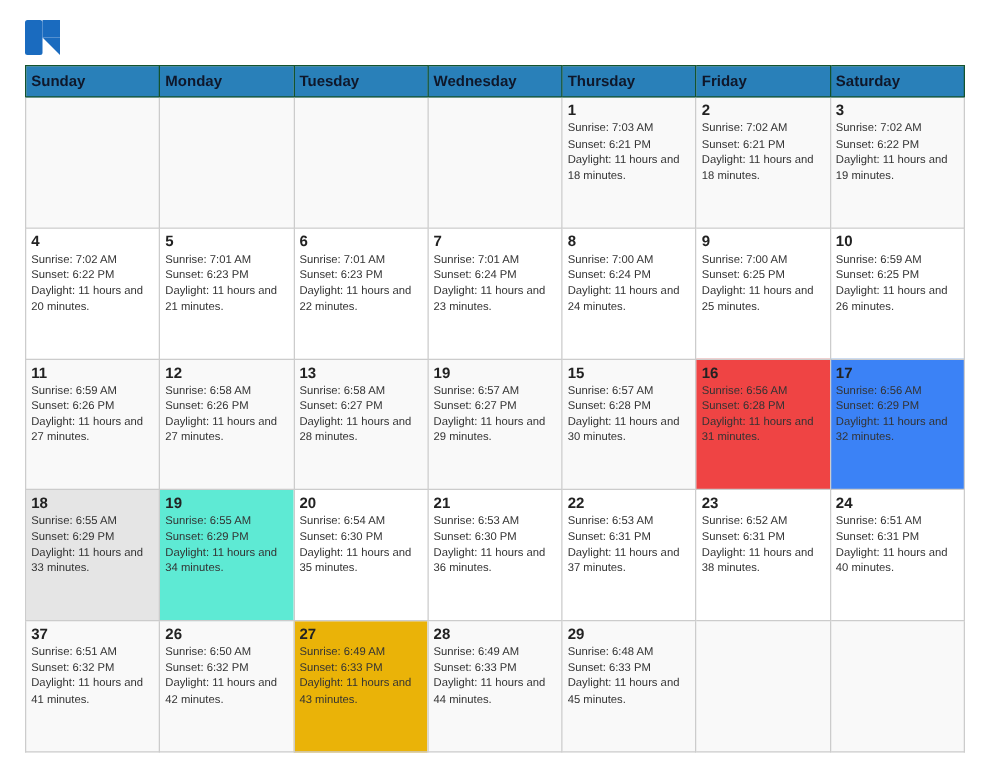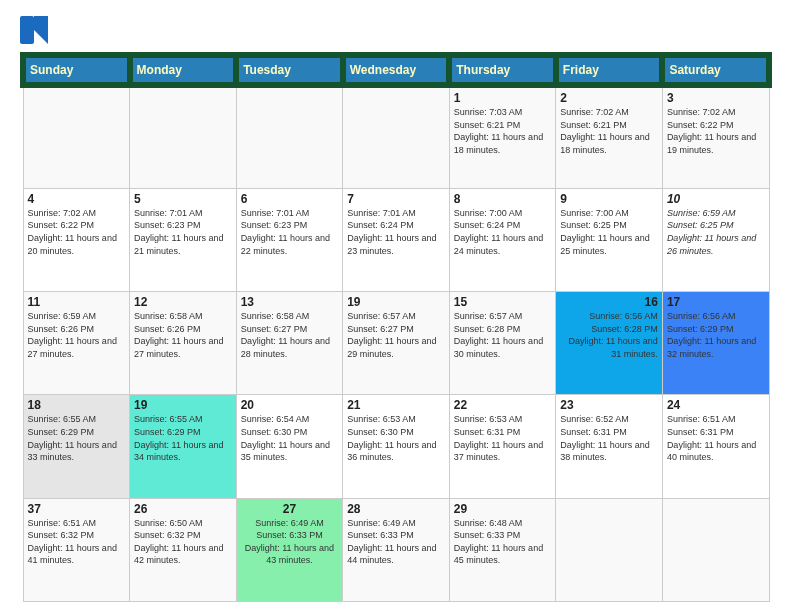--- a/index.html
+++ b/index.html
@@ -61,26 +61,26 @@
       color: #444;
     }
     .calendar {
       flex: 1;
       border-collapse: collapse;
       width: 100%;
       table-layout: fixed;
     }
     .calendar th {
       background-color: #2980b9;
-      color: #fef9c3;
+      color: #0f172a;
       font-size: 12px;
       font-weight: bold;
       padding: 5px 4px;
       text-align: left;
-      border: 6px solid #14532d;
+      border: 1px solid #14532d;
     }
     .calendar td {
       border: 1px solid #ccc;
       vertical-align: top;
       padding: 3px 4px;
       font-size: 9.5px;
       color: #333;
       height: 88px;
     }
     .day-num {
@@ -179,21 +179,21 @@
             <div class="day-info">Sunrise: 7:01 AM<br>Sunset: 6:24 PM<br>Daylight: 11 hours and 23 minutes.</div>
           </td>
           <td style="background-color: rgb(255, 255, 255);">
             <span class="day-num">8</span>
             <div class="day-info">Sunrise: 7:00 AM<br>Sunset: 6:24 PM<br>Daylight: 11 hours and 24 minutes.</div>
           </td>
           <td style="background-color: rgb(255, 255, 255);">
             <span class="day-num">9</span>
             <div class="day-info">Sunrise: 7:00 AM<br>Sunset: 6:25 PM<br>Daylight: 11 hours and 25 minutes.</div>
           </td>
-          <td style="background-color: rgb(255, 255, 255); font-style: italic;">
+          <td style="background-color: rgb(255, 255, 255);">
             <span class="day-num">10</span>
             <div class="day-info">Sunrise: 6:59 AM<br>Sunset: 6:25 PM<br>Daylight: 11 hours and 26 minutes.</div>
           </td>
         </tr>
         <tr>
           <td style="background-color: rgb(249, 249, 249);">
             <span class="day-num">11</span>
             <div class="day-info">Sunrise: 6:59 AM<br>Sunset: 6:26 PM<br>Daylight: 11 hours and 27 minutes.</div>
           </td>
           <td style="background-color: rgb(249, 249, 249);">
@@ -205,21 +205,21 @@
             <div class="day-info">Sunrise: 6:58 AM<br>Sunset: 6:27 PM<br>Daylight: 11 hours and 28 minutes.</div>
           </td>
           <td style="background-color: rgb(249, 249, 249);">
             <span class="day-num">19</span>
             <div class="day-info">Sunrise: 6:57 AM<br>Sunset: 6:27 PM<br>Daylight: 11 hours and 29 minutes.</div>
           </td>
           <td style="background-color: rgb(249, 249, 249);">
             <span class="day-num">15</span>
             <div class="day-info">Sunrise: 6:57 AM<br>Sunset: 6:28 PM<br>Daylight: 11 hours and 30 minutes.</div>
           </td>
-          <td style="background-color: #0ea5e9; text-align: right;">
+          <td style="background-color: #ef4444;">
             <span class="day-num">16</span>
             <div class="day-info">Sunrise: 6:56 AM<br>Sunset: 6:28 PM<br>Daylight: 11 hours and 31 minutes.</div>
           </td>
           <td style="background-color: #3b82f6;">
             <span class="day-num">17</span>
             <div class="day-info">Sunrise: 6:56 AM<br>Sunset: 6:29 PM<br>Daylight: 11 hours and 32 minutes.</div>
           </td>
         </tr>
         <tr>
           <td style="background-color: #e5e5e5; margin-left: 44px;">
@@ -253,21 +253,21 @@
         </tr>
         <tr>
           <td style="background-color: rgb(249, 249, 249);">
             <span class="day-num">37</span>
             <div class="day-info">Sunrise: 6:51 AM<br>Sunset: 6:32 PM<br>Daylight: 11 hours and 41 minutes.</div>
           </td>
           <td style="background-color: rgb(249, 249, 249);">
             <span class="day-num">26</span>
             <div class="day-info">Sunrise: 6:50 AM<br>Sunset: 6:32 PM<br>Daylight: 11 hours and 42 minutes.</div>
           </td>
-          <td style="background-color: #86efac; text-align: center;">
+          <td style="background-color: #eab308;">
             <span class="day-num">27</span>
             <div class="day-info">Sunrise: 6:49 AM<br>Sunset: 6:33 PM<br>Daylight: 11 hours and 43 minutes.</div>
           </td>
           <td style="background-color: rgb(249, 249, 249);">
             <span class="day-num">28</span>
             <div class="day-info">Sunrise: 6:49 AM<br>Sunset: 6:33 PM<br>Daylight: 11 hours and 44 minutes.</div>
           </td>
           <td style="background-color: rgb(249, 249, 249);">
             <span class="day-num">29</span>
             <div class="day-info">Sunrise: 6:48 AM<br>Sunset: 6:33 PM<br>Daylight: 11 hours and 45 minutes.</div>

